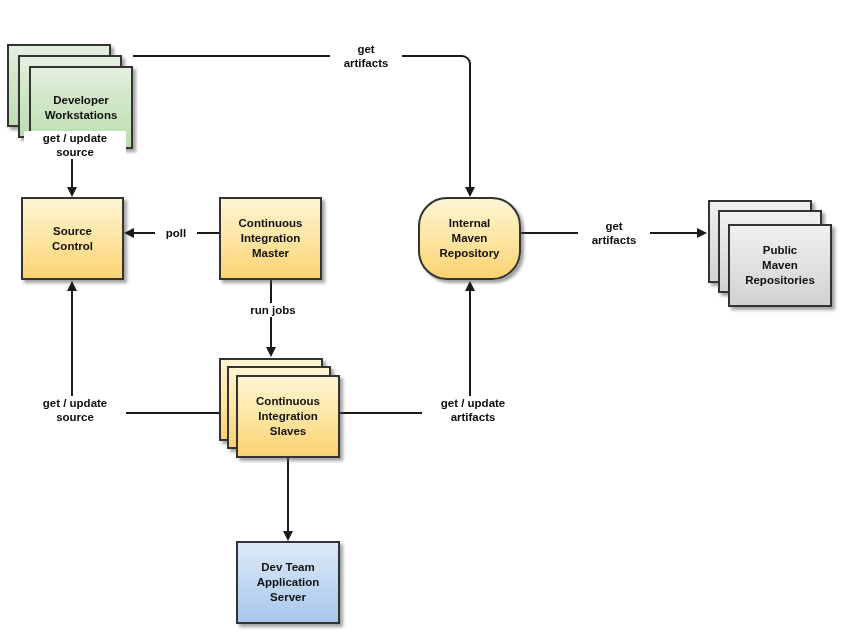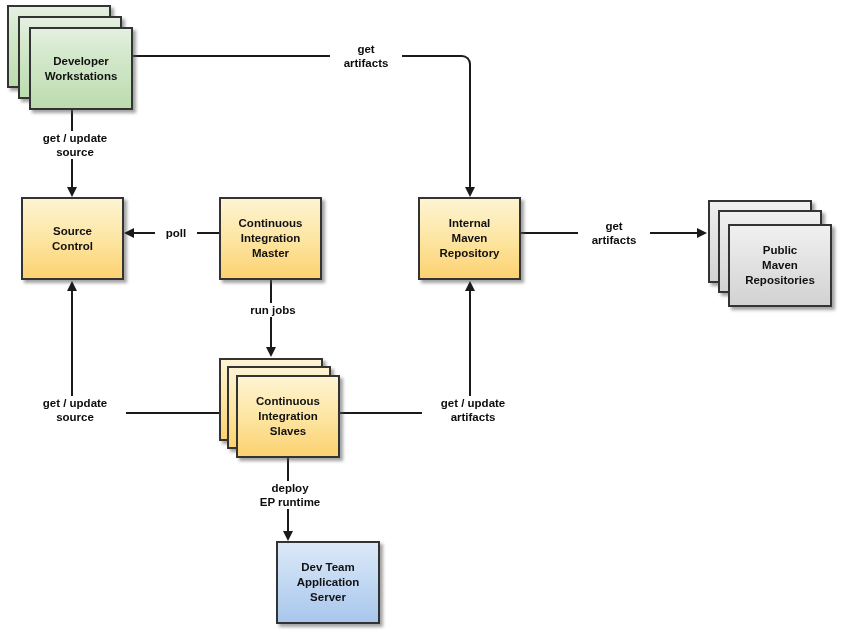--- a/index.html
+++ b/index.html
@@ -32,27 +32,27 @@
     line-height: 1.28;
     box-shadow: 3px 3px 3px rgba(90,90,90,0.55);
     z-index: 5;
   }
   .node .lbl {
     padding: 0 3px;
     white-space: pre-line;
   }
   .fill-green {
     background: linear-gradient(to bottom, #e4f0e0 0%, #d3e8cb 35%, #bcdcaf 100%);
+    margin-top: 39px;
   }
   .fill-yellow {
     background: linear-gradient(to bottom, #fdf4d3 0%, #fde9ad 40%, #fcd271 100%);
   }
   .fill-blue {
     background: linear-gradient(to bottom, #dce8f8 0%, #c7dcf4 40%, #a8c6ec 100%);
-    margin-left: 40px;
   }
   .fill-grey {
     background: linear-gradient(to bottom, #f0f0f0 0%, #e4e4e4 40%, #d2d2d2 100%);
   }
   
   .stack-card {
     position: absolute;
     box-sizing: border-box;
     border: 2px solid #333333;
     box-shadow: 3px 3px 3px rgba(90,90,90,0.55);
@@ -133,21 +133,21 @@
     <span class="lbl">Source
 Control</span>
   </div>
 
   <div class="node fill-yellow" style="left:219px; top:197px; width:103px; height:83px;">
     <span class="lbl">Continuous
 Integration
 Master</span>
   </div>
 
-  <div class="node fill-yellow" style="left:418px; top:197px; width:103px; height:83px;">
+  <div class="node fill-yellow" style="left:418px; top:197px; width:103px; height:83px;border-radius:29px;">
     <span class="lbl">Internal
 Maven
 Repository</span>
   </div>
 
   <div class="stack-card fill-grey z1" style="left:708px; top:200px; width:104px; height:83px;"></div>
   <div class="stack-card fill-grey z2" style="left:718px; top:210px; width:104px; height:83px;"></div>
   <div class="node fill-grey" style="left:728px; top:224px; width:104px; height:83px;">
     <span class="lbl">Public
 Maven
@@ -200,16 +200,14 @@
 source</div>
 
   <div class="seg h" style="left:340px; top:412px; width:131px;"></div>
   <div class="seg v" style="left:469px; top:291px; height:122px;"></div>
   <div class="arrow up" style="left:464.5px; top:281px;"></div>
   <div class="edge-label" style="left:422px; top:396px; width:96px;">get / update
 artifacts</div>
 
   <div class="seg v" style="left:287px; top:458px; height:74px;"></div>
   <div class="arrow down" style="left:282.5px; top:531px;"></div>
-  <div class="edge-label" style="left:240px; top:481px; width:94px;">deploy
-EP runtime</div>
 
 </div>
 
 </body></html>

